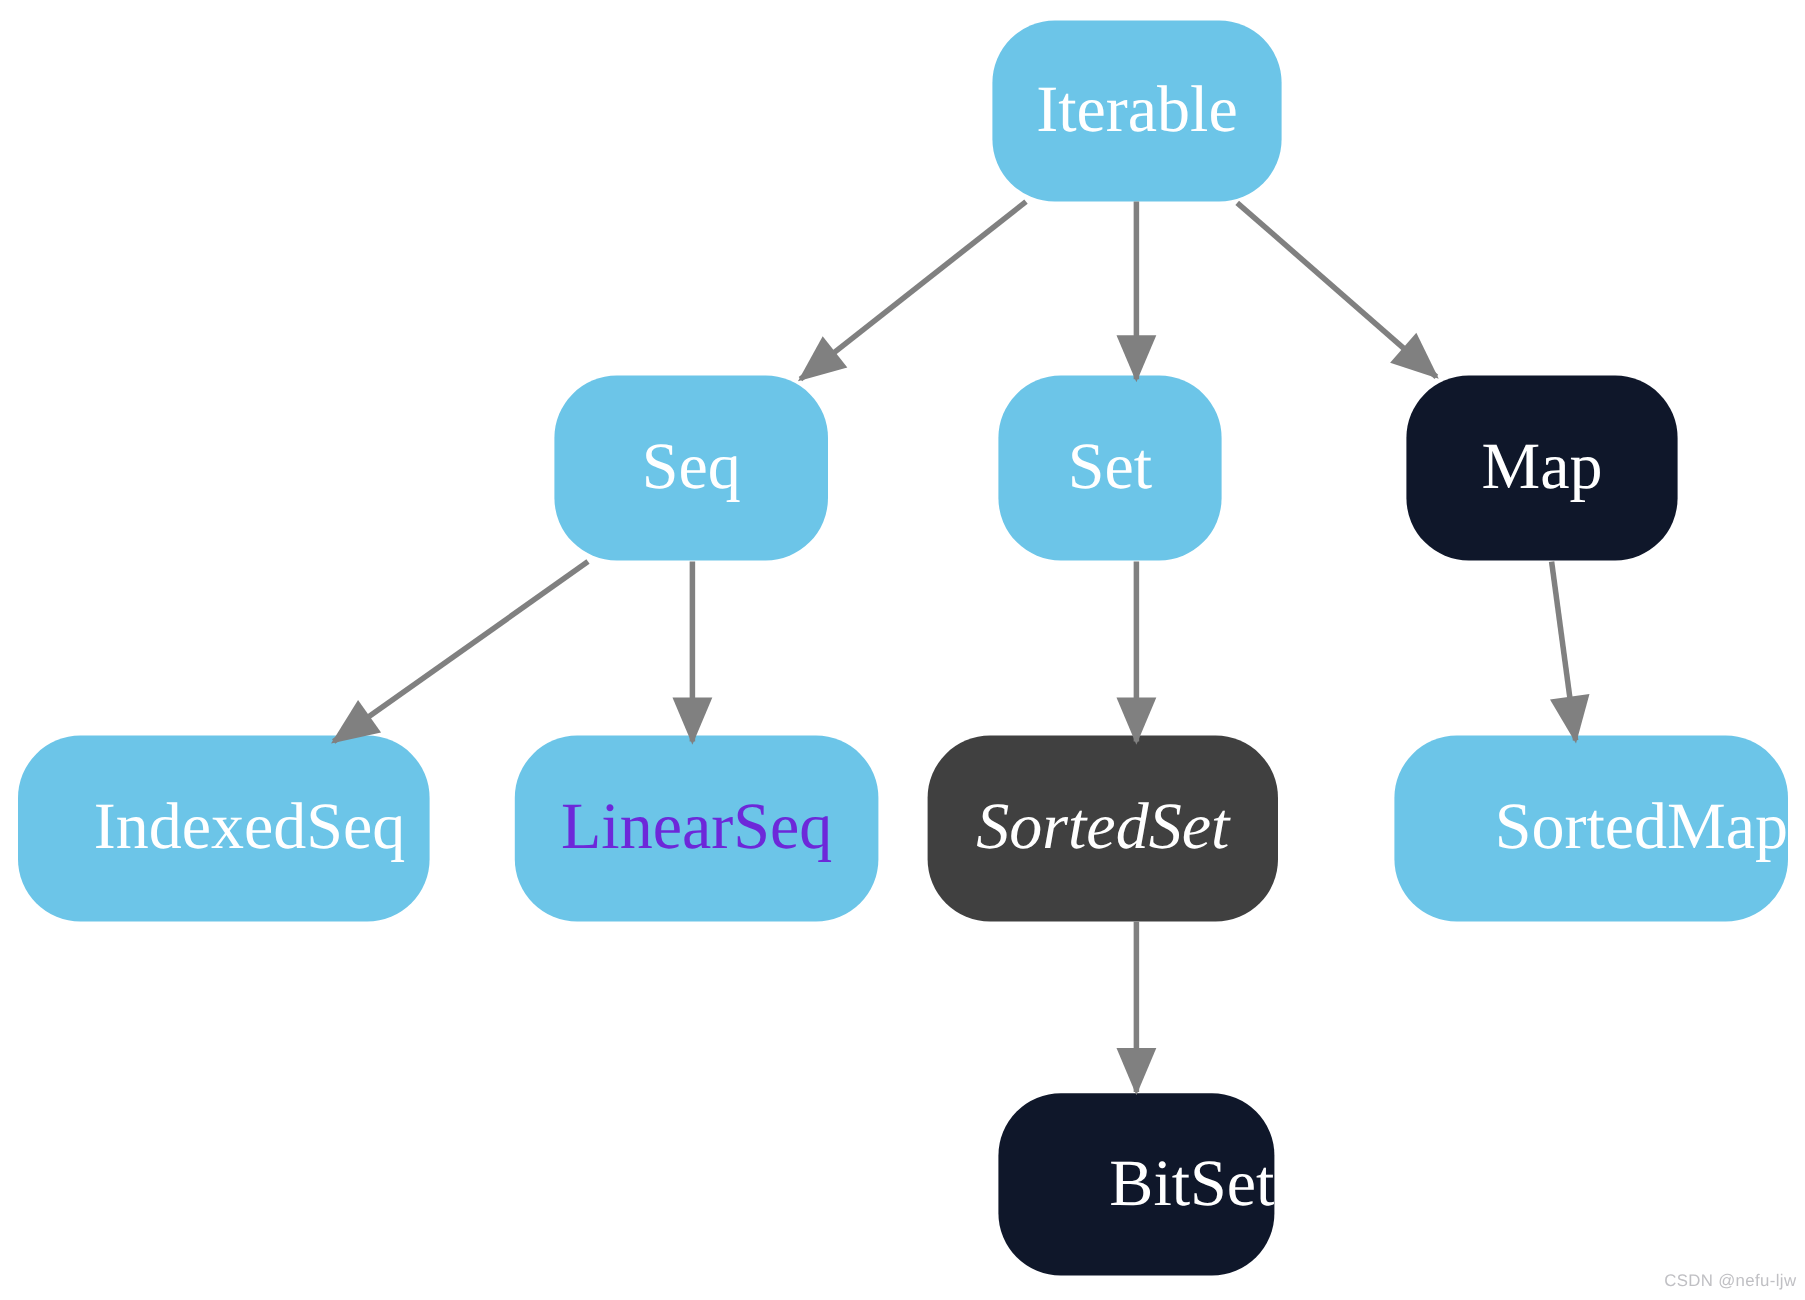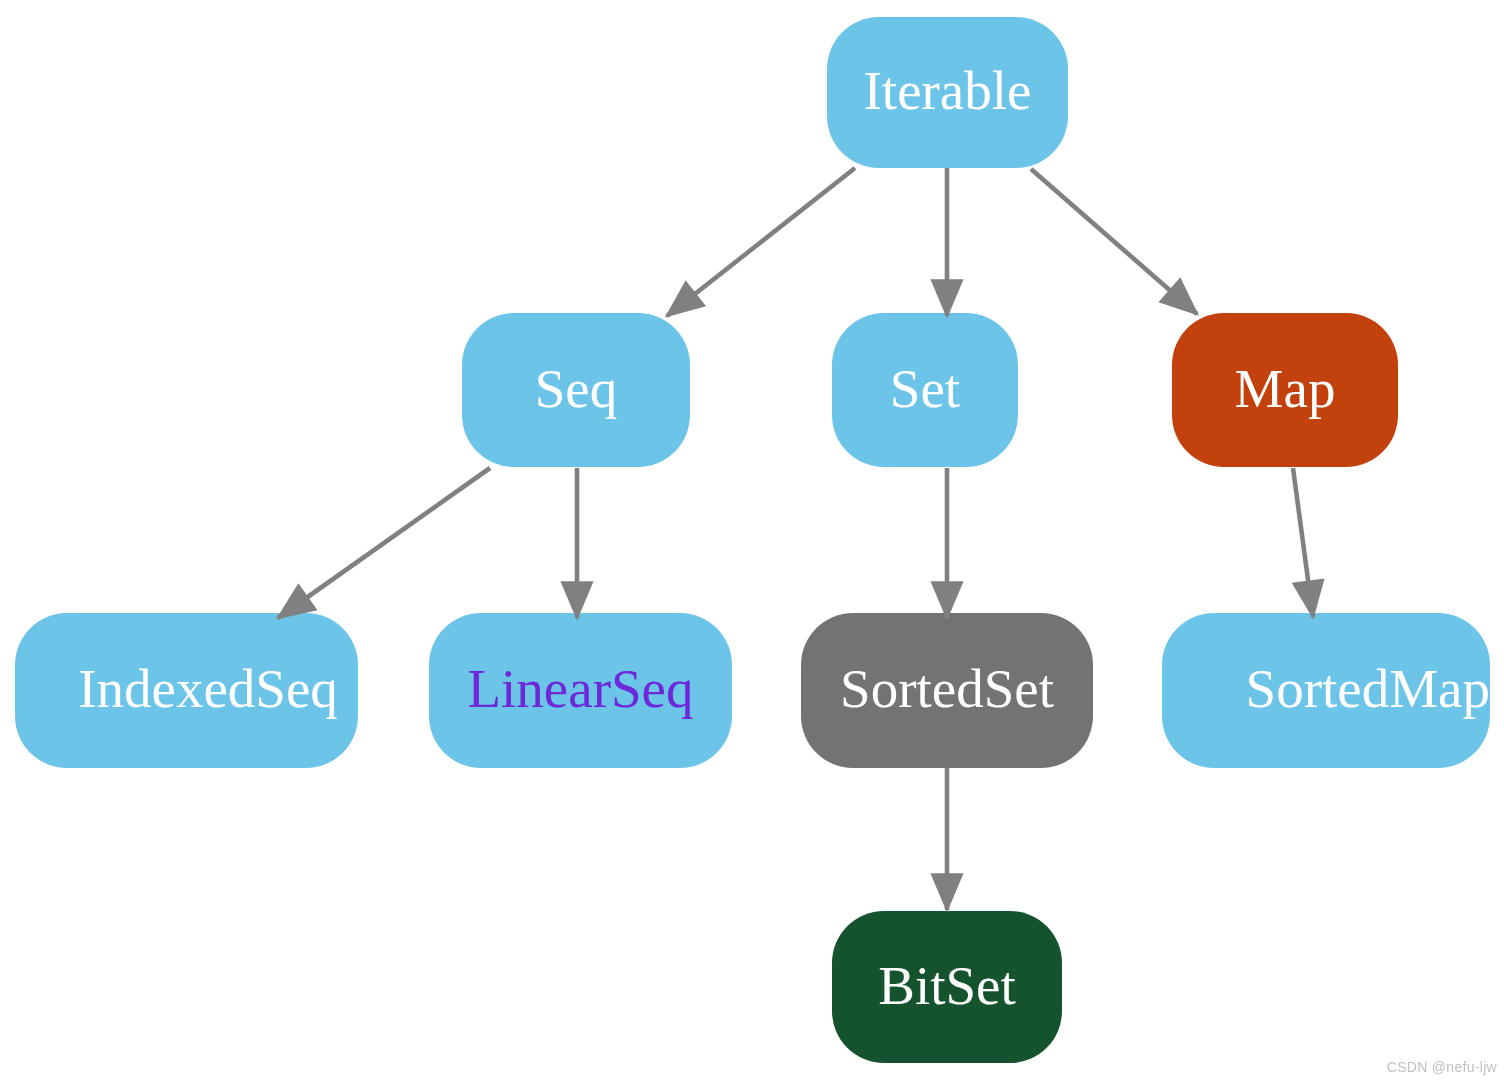--- a/index.html
+++ b/index.html
@@ -59,36 +59,36 @@
   <div class="nodes-layer">
       <div class="node" style="left: 827px; top: 17px; width: 241px; height: 151px; background: rgb(108, 197, 232);">
     <span class="node-label" style="color: rgb(255, 255, 255); text-align: center;">Iterable</span>
   </div>
       <div class="node" style="left: 462px; top: 313px; width: 228px; height: 154px; background: rgb(108, 197, 232);">
     <span class="node-label" style="color: rgb(255, 255, 255);">Seq</span>
   </div>
       <div class="node" style="left: 832px; top: 313px; width: 186px; height: 154px; background: rgb(108, 197, 232);">
     <span class="node-label" style="color: rgb(255, 255, 255);">Set</span>
   </div>
-      <div class="node" style="left: 1172px; top: 313px; width: 226px; height: 154px; background: #c2410c;">
+      <div class="node" style="left: 1172px; top: 313px; width: 226px; height: 154px; background: #0f172a;">
     <span class="node-label" style="color: rgb(255, 255, 255);">Map</span>
   </div>
       <div class="node" style="left: 15px; top: 613px; width: 343px; height: 155px; background: rgb(108, 197, 232);">
     <span class="node-label" style="color: rgb(255, 255, 255); margin-left: 43px;">IndexedSeq</span>
   </div>
       <div class="node" style="left: 429px; top: 613px; width: 303px; height: 155px; background: rgb(108, 197, 232);">
     <span class="node-label" style="color: #6d28d9;">LinearSeq</span>
   </div>
-      <div class="node" style="left: 801px; top: 613px; width: 292px; height: 155px; background: #737373;">
+      <div class="node" style="left: 773px; top: 613px; width: 292px; height: 155px; background: #404040; font-style: italic;">
     <span class="node-label" style="color: rgb(255, 255, 255);">SortedSet</span>
   </div>
       <div class="node" style="left: 1162px; top: 613px; width: 328px; height: 155px; background: rgb(108, 197, 232); justify-content: flex-end;">
     <span class="node-label" style="color: rgb(255, 255, 255);">SortedMap</span>
   </div>
-      <div class="node" style="left: 832px; top: 911px; width: 230px; height: 152px; background: #14532d;">
+      <div class="node" style="left: 832px; top: 911px; width: 230px; height: 152px; background: #0f172a; justify-content: flex-end;">
     <span class="node-label" style="color: rgb(255, 255, 255);">BitSet</span>
   </div>
     </div>
 
   <svg class="edges-layer" width="1504" height="1083" viewBox="0 0 1504 1083">
     <defs>
       <marker id="arrow" viewBox="0 0 10 10" refX="9" refY="5" markerWidth="9.5" markerHeight="9.5" orient="auto" markerUnits="strokeWidth">
         <path id="arrowhead-path" d="M0.6,1.2 L9.6,5 L0.6,8.8 z" fill="#808080"></path>
       </marker>
     </defs>

